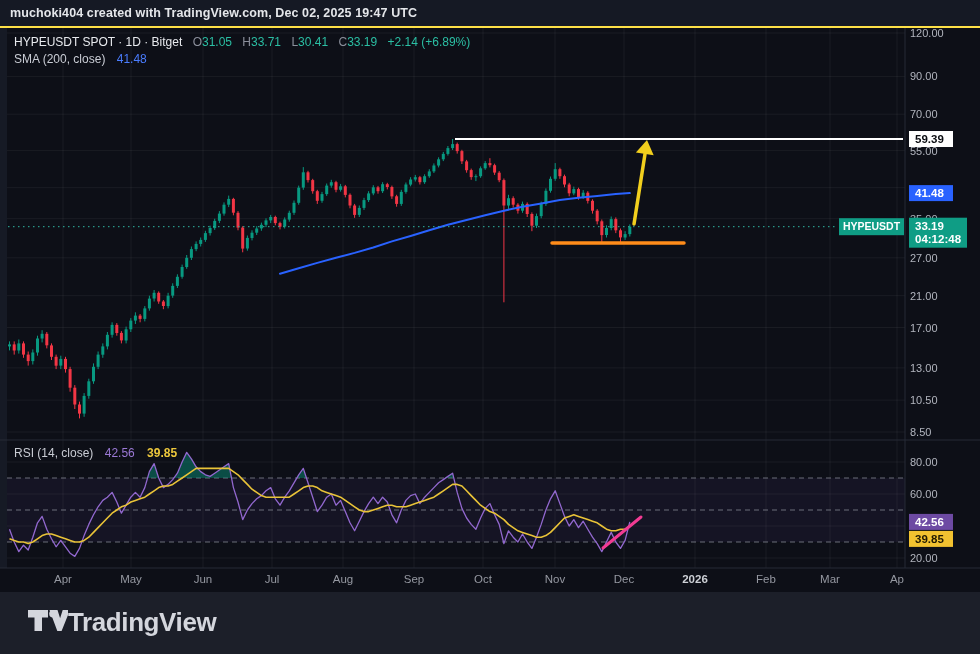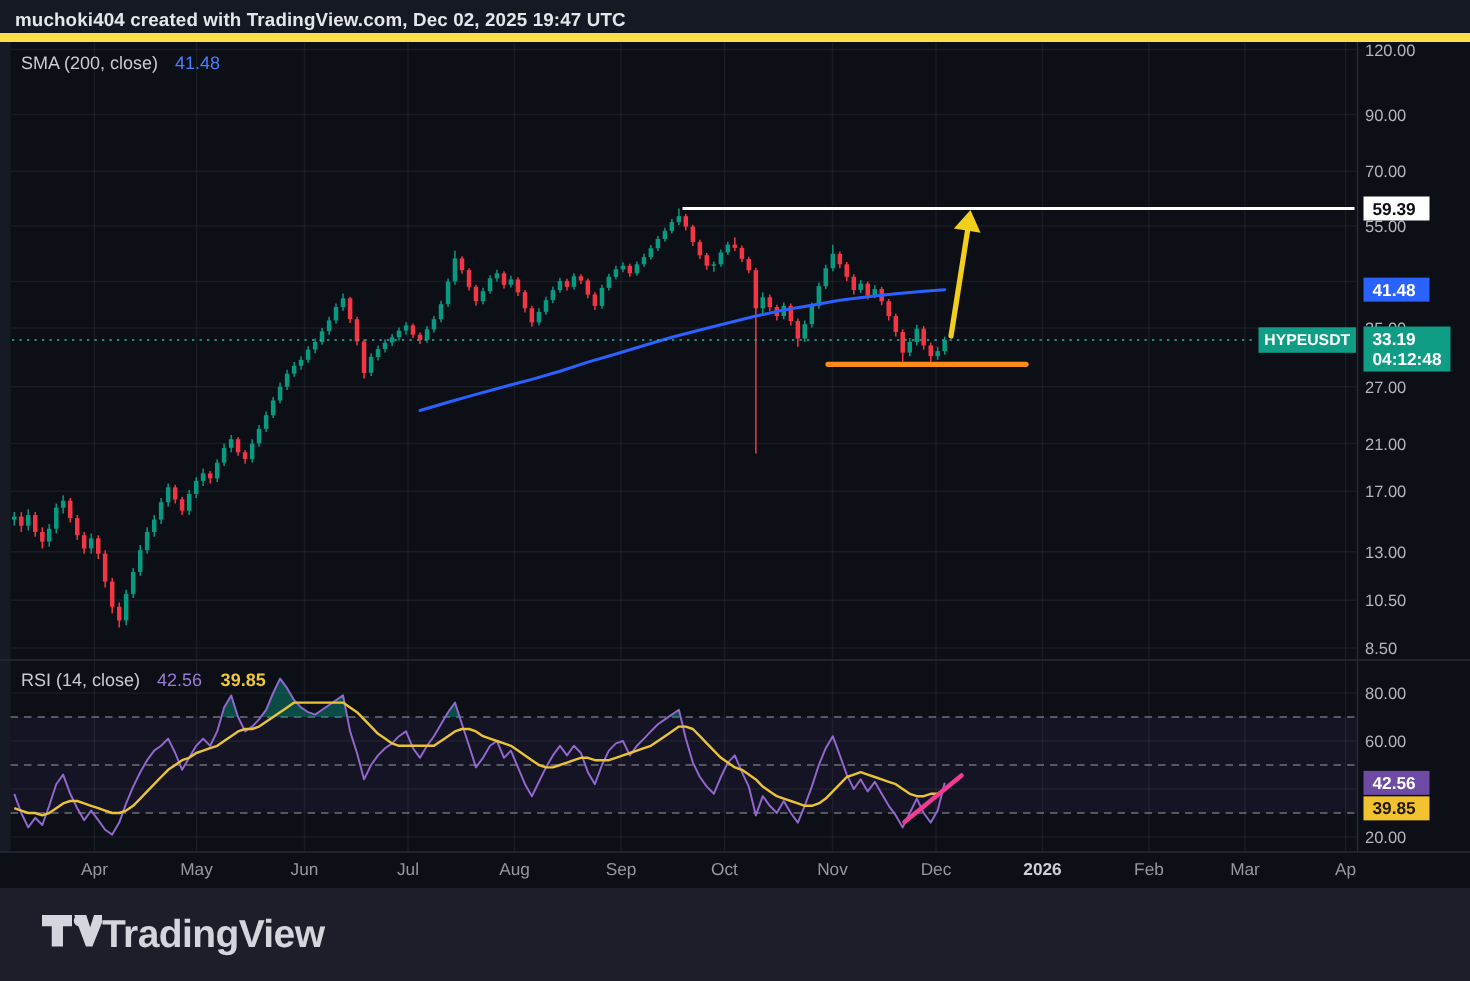--- a/index.html
+++ b/index.html
@@ -1,19 +1,19 @@
 <!DOCTYPE html>
 <html><head>
 <meta charset="utf-8">
 <style>
   html,body{margin:0;padding:0;background:#0d0f17;}
   body{width:980px;height:654px;position:relative;overflow:hidden;
        font-family:"Liberation Sans",sans-serif;-webkit-font-smoothing:antialiased;}
   .topbar{position:absolute;left:0;top:0;width:980px;height:28px;background:#151924;
-          border-bottom:6px solid #fde047;box-sizing:border-box;}
+          border-bottom:2px solid #fde047;box-sizing:border-box;}
   .topbar span{position:absolute;left:10px;top:6px;font-size:12.5px;font-weight:700;color:#e4e6ea;letter-spacing:.1px;}
   #chart-svg{position:absolute;left:0;top:28px;width:980px;height:564px;display:block;}
   .legend{position:absolute;left:14px;top:34px;line-height:17px;font-size:12px;color:#d1d4dc;}
   .legend .row{white-space:nowrap;}
   .legend .sym{color:#e8eaee;cursor:pointer;}
   .legend .k{color:#8b8f9b;margin-left:7px;}
   .legend .up{color:#2bbfa4;}
   .legend .chg{color:#2bbfa4;margin-left:7px;}
   .legend .smalab{color:#c9ccd4;}
   .legend .smaval{color:#4a7dff;margin-left:8px;}
@@ -402,20 +402,28 @@
       <text x="871.5" y="202.2" text-anchor="middle" font-size="10.5" font-weight="700" fill="#ffffff">HYPEUSDT</text>
     </g>
     <rect x="909" y="485.9" width="44" height="16" fill="#6d4aa3"></rect>
     <text x="915" y="497.9" font-size="11.5" font-weight="700" fill="#ffffff">42.56</text>
     <rect x="909" y="502.9" width="44" height="16" fill="#f2c230"></rect>
     <text x="915" y="514.9" font-size="11.5" font-weight="700" fill="#211a02">39.85</text>
   </svg>
 
 <div class="legend">
   <div class="row">
+    <span class="sym">HYPEUSDT SPOT · 1D · Bitget</span>
+    <span class="k">O</span><span class="up">31.05</span>
+    <span class="k">H</span><span class="up">33.71</span>
+    <span class="k">L</span><span class="up">30.41</span>
+    <span class="k">C</span><span class="up">33.19</span>
+    <span class="chg">+2.14 (+6.89%)</span>
+  </div>
+  <div class="row">
     <span class="smalab">SMA (200, close)</span>
     <span class="smaval">41.48</span>
   </div>
 </div>
 
 <div class="rsi-legend">
   <span>RSI (14, close)</span>
   <span class="v1">42.56</span>
   <span class="v2">39.85</span>
 </div>

